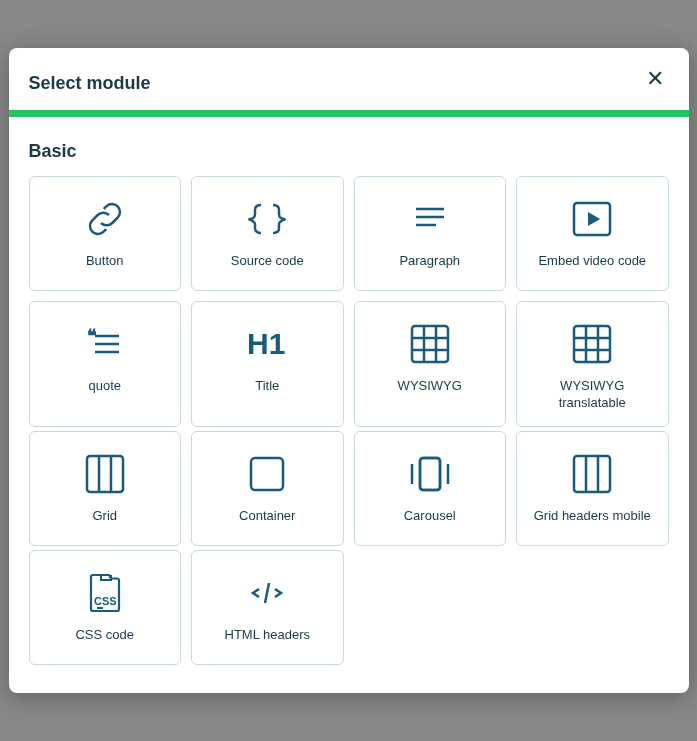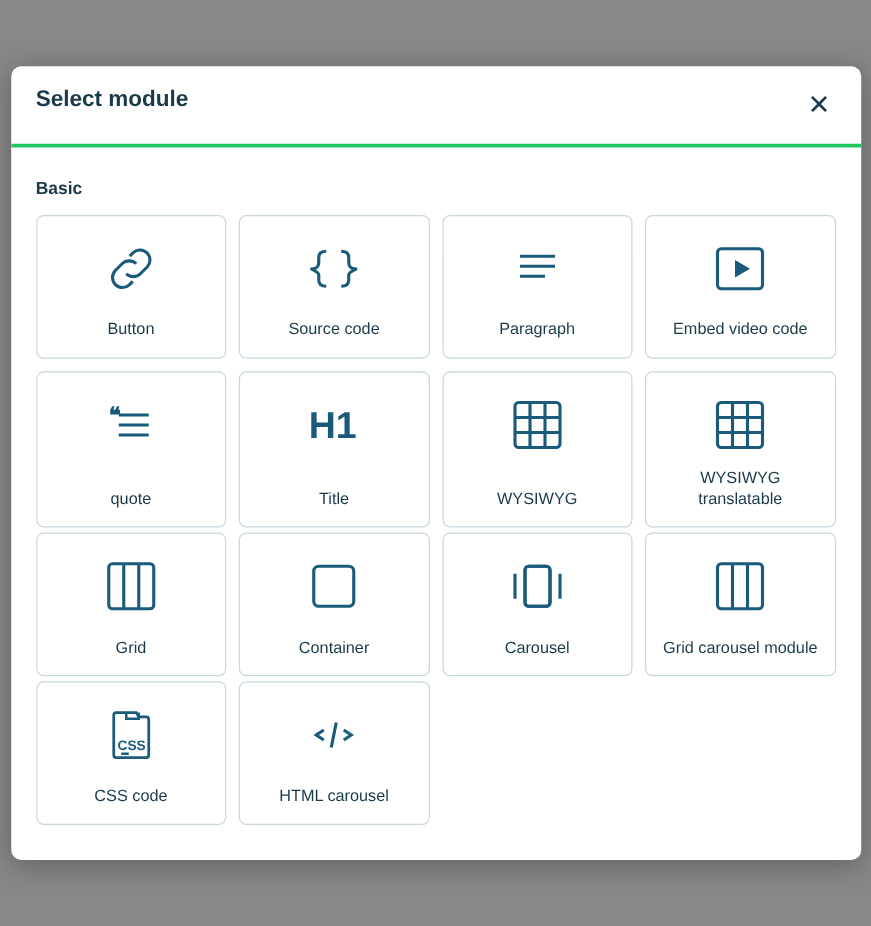--- a/index.html
+++ b/index.html
@@ -17,23 +17,23 @@
       max-height: 730px;
       border-radius: 8px;
       overflow: hidden;
       display: flex;
       flex-direction: column;
       box-shadow: 0 4px 24px rgba(0,0,0,0.3);
     }
     .modal-header {
       display: flex;
       justify-content: space-between;
-      align-items: flex-start;
+      align-items: flex-end;
       padding: 16px 20px;
-      border-bottom: 3px solid #22c55e;
+      border-bottom: 7px solid #22c55e;
     }
     .modal-title {
       font-size: 18px;
       font-weight: 600;
       color: #1a3a4a;
     }
     .close-btn {
       background: none;
       border: none;
       cursor: pointer;
@@ -41,42 +41,42 @@
       color: #1a3a4a;
       line-height: 1;
       padding: 4px;
     }
     .modal-body {
       overflow-y: auto;
       padding: 20px 20px 24px 20px;
       flex: 1;
     }
     .section-label {
-      font-size: 14px;
+      font-size: 18px;
       font-weight: 700;
       color: #1a3a4a;
       margin-bottom: 14px;
       margin-top: 4px;
     }
     .section-label:not(:first-child) {
       margin-top: 20px;
     }
     .module-grid {
       display: grid;
       grid-template-columns: repeat(4, 1fr);
       gap: 10px;
       margin-bottom: 4px;
     }
     .module-item {
       border: 1.5px solid #c8d8e0;
       border-radius: 6px;
       display: flex;
       flex-direction: column;
       align-items: center;
-      justify-content: space-between;
+      justify-content: flex-start;
       padding: 18px 10px 14px 10px;
       cursor: pointer;
       background: #fff;
       min-height: 115px;
       transition: border-color 0.15s;
     }
     .module-icon {
       color: #1a5a7a;
       margin-bottom: 10px;
       display: flex;
@@ -222,21 +222,21 @@
           <div class="module-name">Carousel</div>
         </div>
         <div class="module-item">
           <div class="module-icon">
             <svg viewBox="0 0 48 48" fill="none" stroke="#1a5a7a" stroke-width="2.5">
         <rect x="6" y="6" width="36" height="36" rx="3"></rect>
         <line x1="18" y1="6" x2="18" y2="42"></line>
         <line x1="30" y1="6" x2="30" y2="42"></line>
       </svg>
           </div>
-          <div class="module-name">Grid carousel module</div>
+          <div class="module-name">Grid headers mobile</div>
         </div>
       </div>
       <div class="module-grid">
         <div class="module-item">
           <div class="module-icon">
             <svg viewBox="0 0 48 48" fill="none" stroke="#1a5a7a" stroke-width="2.2">
       <path d="M12 6h16l2 3.5H36a2 2 0 0 1 2 2V40a2 2 0 0 1-2 2H12a2 2 0 0 1-2-2V8a2 2 0 0 1 2-2z"></path>
       <path d="M20 6v5h10V6" stroke-width="2"></path>
       <text x="13" y="36" font-size="11" font-weight="bold" fill="#1a5a7a" font-family="Arial" stroke="none">CSS</text>
       <line x1="16" y1="39" x2="22" y2="39" stroke-width="2"></line>
@@ -245,17 +245,17 @@
           <div class="module-name">CSS code</div>
         </div>
         <div class="module-item">
           <div class="module-icon">
             <svg viewBox="0 0 48 48" fill="none" stroke="#1a5a7a" stroke-width="2.5">
         <path d="M16 20l-6 4 6 4"></path>
         <path d="M32 20l6 4-6 4"></path>
         <line x1="26" y1="14" x2="22" y2="34"></line>
       </svg>
           </div>
-          <div class="module-name">HTML carousel</div>
+          <div class="module-name">HTML headers</div>
         </div>
       </div>
     </div>
 </div>
 
 </body></html>

